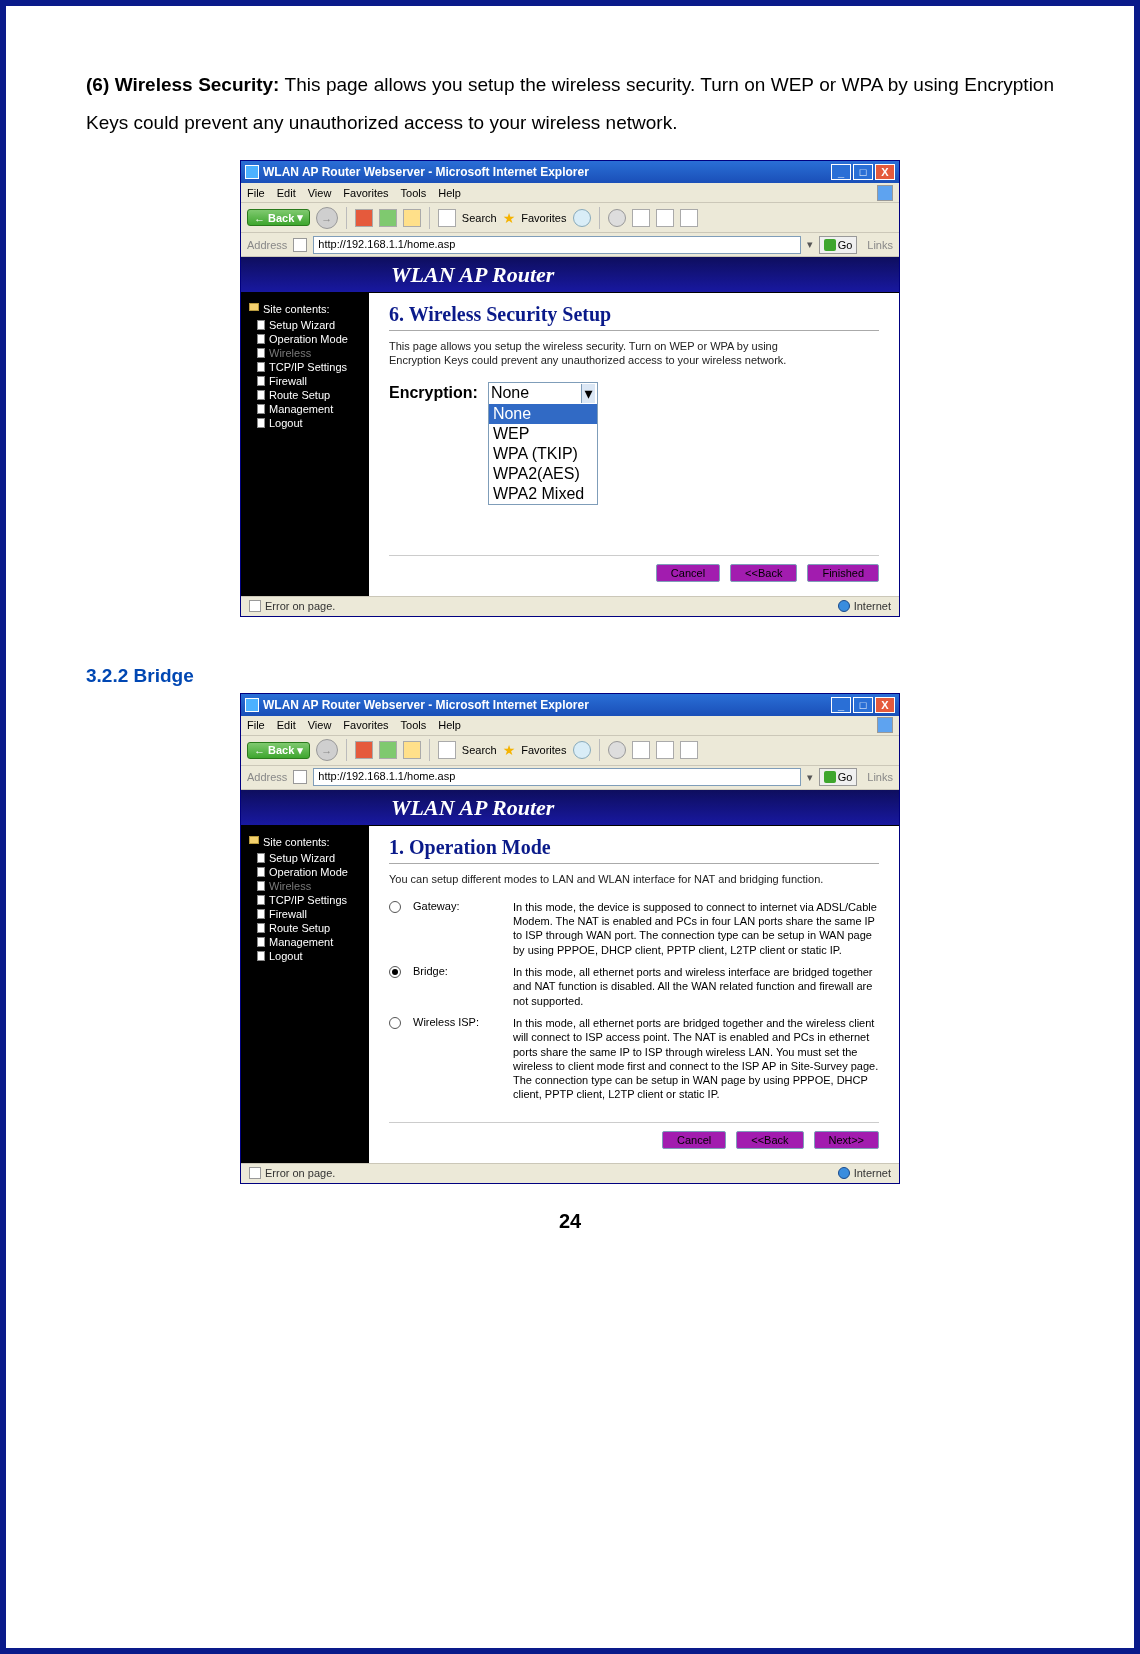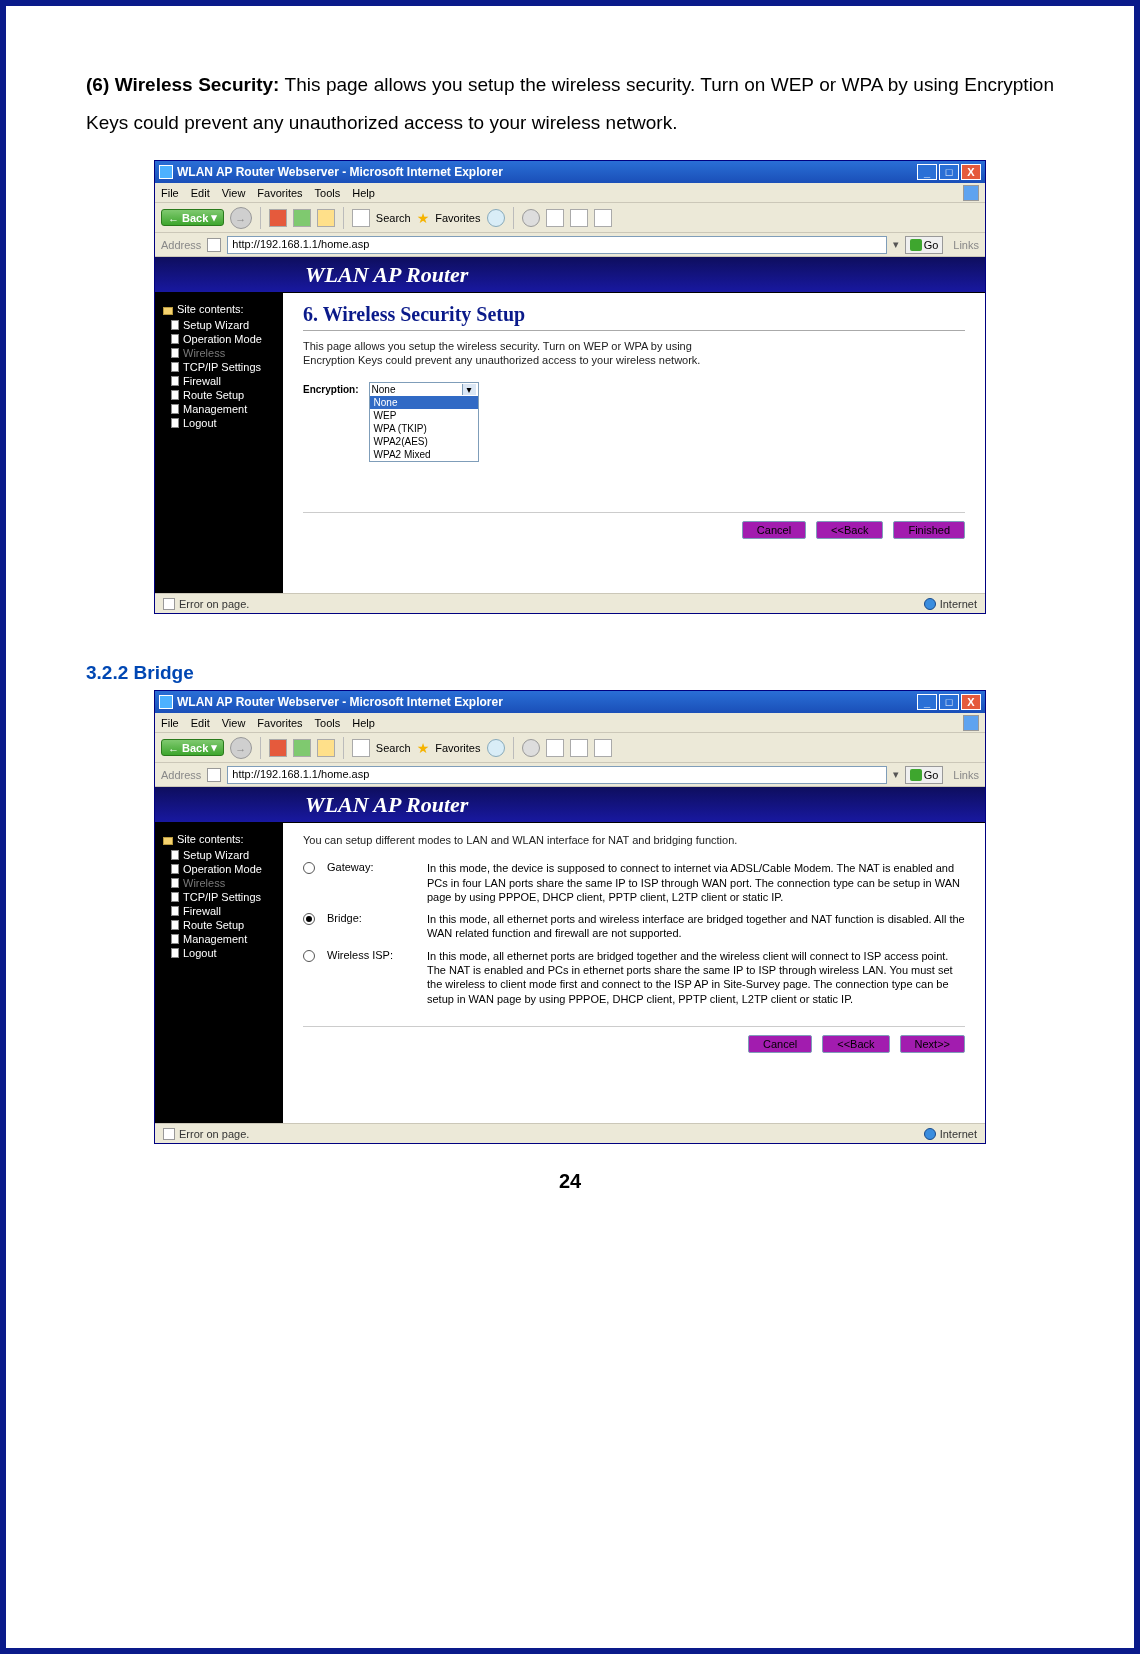--- a/index.html
+++ b/index.html
@@ -36,21 +36,21 @@
   .page-number {
     text-align: center;
     font-weight: bold;
     font-size: 20px;
     margin-top: 10px;
   }
 
   
   .shot {
     margin: 0 auto 26px auto;
-    width: 832px;
+    width: 660px;
     border: 1px solid #000080;
     font-family: Tahoma, Arial, sans-serif;
     font-size: 11px;
     background: #ece9d8;
   }
   .titlebar {
     height: 22px;
     background: linear-gradient(#2a6fd6,#1a4fb8);
     display: flex;
     align-items: center;
@@ -133,31 +133,31 @@
   .router-header {
     background:linear-gradient(#0e0e5e,#1818a0);
     height:36px;display:flex;align-items:flex-end;padding:0 0 4px 150px;
     color:#fff;font-family:"Times New Roman",serif;font-style:italic;font-weight:bold;font-size:22px;
     border-bottom:1px solid #000;
   }
   .router-body { display:flex; min-height:300px; }
   .sidebar {
     width:128px;background:#000;color:#fff;padding:10px 4px 10px 8px;font-size:11px;
   }
-  .sidebar .site-hdr { display:flex;align-items:flex-end;gap:4px;margin-bottom:4px;font-size:11px;}
+  .sidebar .site-hdr { display:flex;align-items:flex-start;gap:4px;margin-bottom:4px;font-size:11px;}
   .sidebar .folder{width:10px;height:8px;background:#f5d26e;border:1px solid #b89a3e;}
   .sidebar .item{display:flex;align-items:center;gap:4px;margin:2px 0 2px 8px;}
   .sidebar .doc{width:8px;height:10px;background:#fff;border:1px solid #888;}
   .sidebar .muted{color:#7a7a7a;}
   .content {
     flex:1;background:#fff;padding:10px 20px 14px 20px;
   }
   .content .pg-title{font-family:Liberation Serif, serif;font-weight:bold;color:#0a1a8a;font-size:20px;border-bottom:1px solid #aaa;padding-bottom:4px;margin-bottom:8px;}
   .content .pg-desc{font-size:11px;color:#222;line-height:1.3;margin-bottom:14px;max-width:430px;}
-  .enc-row{display:flex;align-items:flex-start;gap:10px;font-size:10px;}
+  .enc-row{display:flex;align-items:flex-start;gap:10px;font-size:16px;}
   .enc-row .lbl{font-weight:bold;padding-top:2px;}
   .enc-dropdown{border:1px solid #7f9db9;width:110px;}
   .enc-dropdown .sel{display:flex;justify-content:space-between;padding:1px 2px;background:#fff;}
   .enc-dropdown .sel .arrow{background:#dbe7f5;border-left:1px solid #7f9db9;width:14px;text-align:center;}
   .enc-dropdown .opt{padding:1px 4px;background:#fff;}
   .enc-dropdown .opt.hl{background:#316ac5;color:#fff;}
   .btn-row{margin-top:50px;padding-top:8px;border-top:1px solid #ccc;display:flex;justify-content:flex-end;gap:10px;}
   .btn{border:1px solid #7f9db9;background:#a21caf;padding:2px 14px;font-size:11px;border-radius:2px;}
   .mode-row{display:flex;gap:12px;margin:8px 0;font-size:11px;align-items:flex-start;}
   .mode-row .radio{width:12px;height:12px;border:1px solid #555;border-radius:50%;margin-top:1px;flex-shrink:0;display:flex;align-items:center;justify-content:center;}
@@ -385,20 +385,21 @@
         <div class="item">
             <span class="doc"></span>
             <span>Management</span>
           </div>
         <div class="item">
             <span class="doc"></span>
             <span>Logout</span>
           </div>
       </div>
       <div class="content">
+        <div class="pg-title">1. Operation Mode</div>
         <div class="pg-desc" style="max-width:none;">You can setup different modes to LAN and WLAN interface for NAT and bridging function.</div>
 
         <div class="mode-row">
           <span class="radio"></span>
           <span class="mname">Gateway:</span>
           <span class="mdesc">In this mode, the device is supposed to connect to internet via ADSL/Cable Modem. The NAT is enabled and PCs in four LAN ports share the same IP to ISP through WAN port. The connection type can be setup in WAN page by using PPPOE, DHCP client, PPTP client, L2TP client or static IP.</span>
         </div>
         <div class="mode-row">
           <span class="radio on"></span>
           <span class="mname">Bridge:</span>

